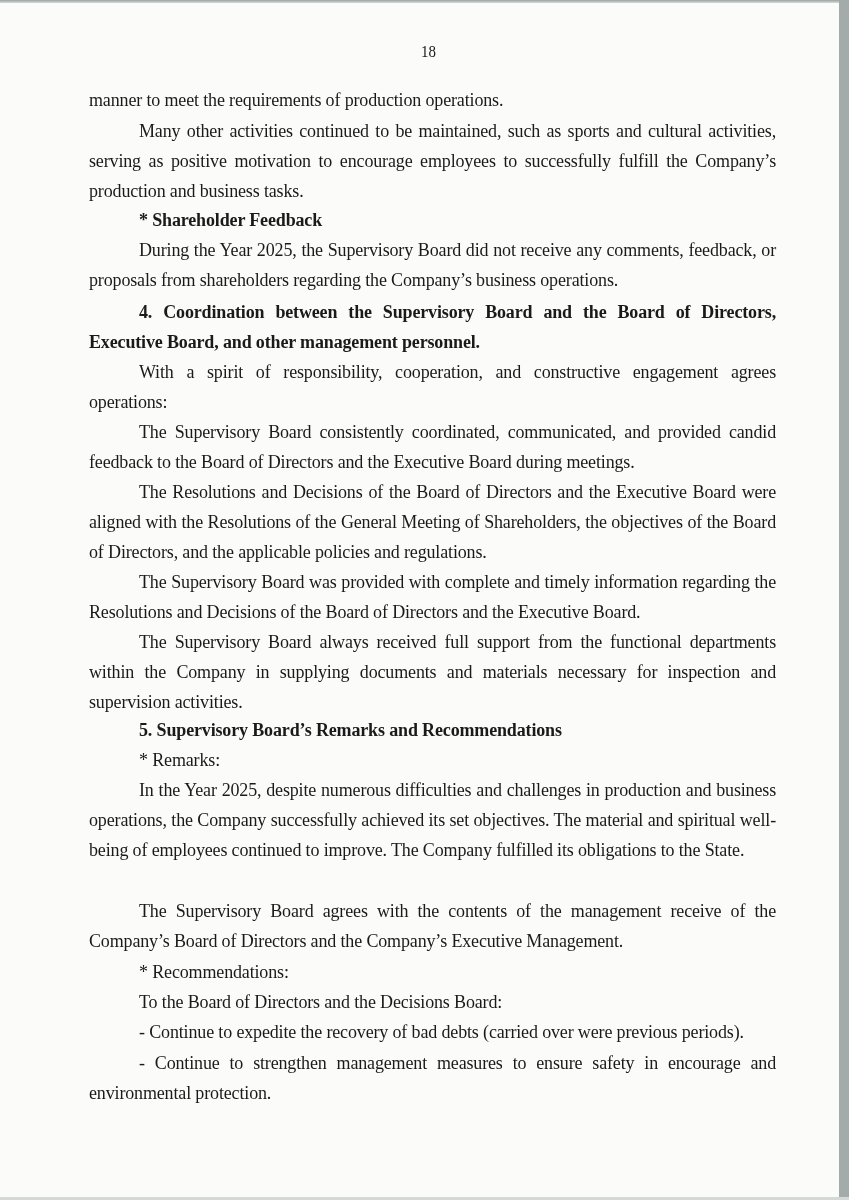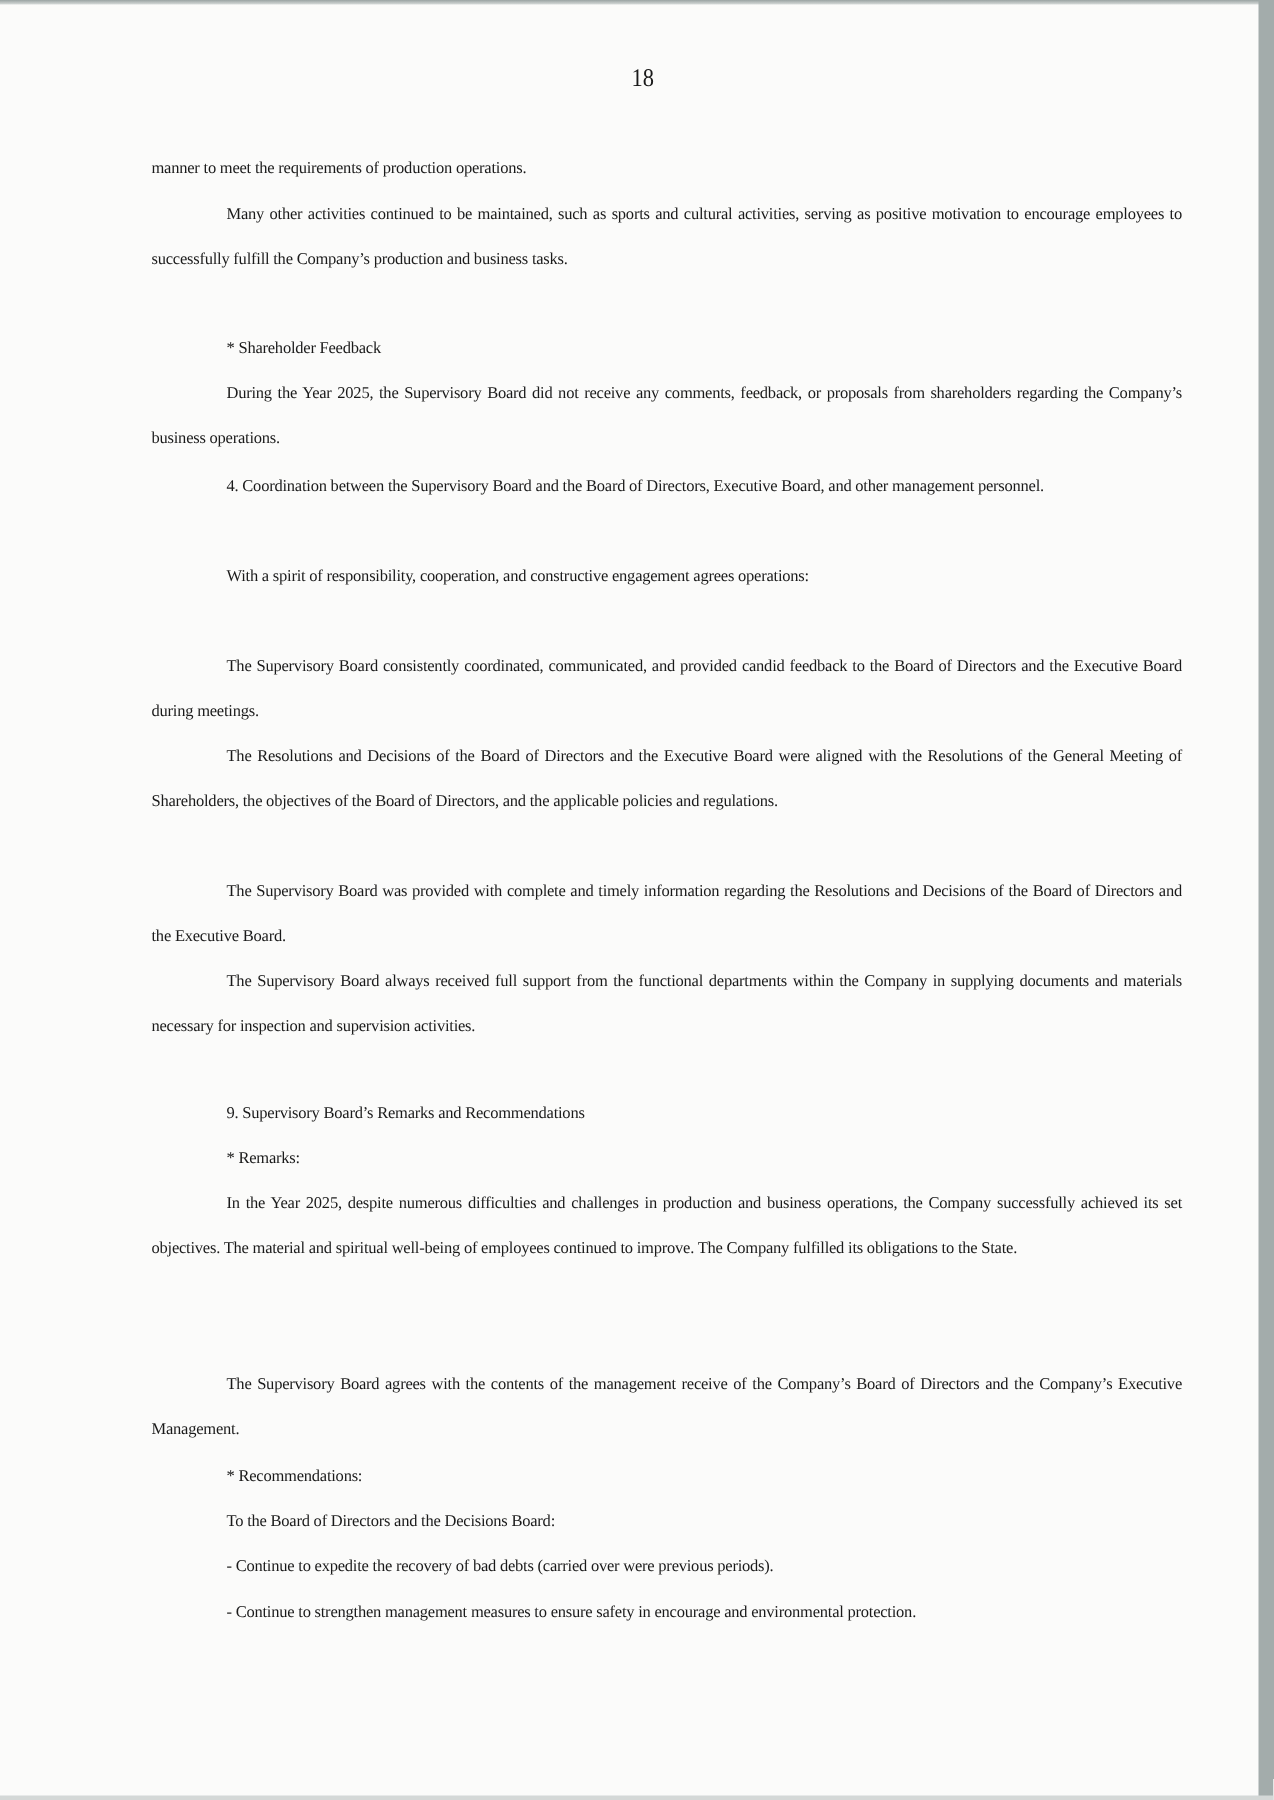--- a/index.html
+++ b/index.html
@@ -45,29 +45,29 @@
       width: 687px;
       top: 42px;
       text-align: center;
       font-size: 17px;
       transform: scaleX(0.88);
     }
     .para {
       position: absolute;
       left: 0;
       width: 687px;
-      font-size: 11px;
+      font-size: 18px;
       line-height: 30px;
       text-align: justify;
       text-align-last: left;
-      margin: 16px;
+      margin: 4px;
       letter-spacing: -0.15px;
     }
     .indent { text-indent: 50px; }
-    .bold { font-weight: normal; }
+    .bold { font-weight: bold; }
     .stamp {
       position: absolute;
       left: 818px;
       top: 730px;
       width: 14px;
       height: 140px;
       color: #e6b8bd;
       font-size: 9px;
       line-height: 10px;
       writing-mode: vertical-rl;
@@ -89,21 +89,21 @@
   <p class="para" style="top:81px">manner to meet the requirements of production operations.</p>
   <p class="para indent" style="top:112px">Many other activities continued to be maintained, such as sports and cultural activities, serving as positive motivation to encourage employees to successfully fulfill the Company’s production and business tasks.</p>
   <p class="para indent bold" style="top:201px">* Shareholder Feedback</p>
   <p class="para indent" style="top:231px">During the Year 2025, the Supervisory Board did not receive any comments, feedback, or proposals from shareholders regarding the Company’s business operations.</p>
   <p class="para indent bold" style="top:293px">4. Coordination between the Supervisory Board and the Board of Directors, Executive Board, and other management personnel.</p>
   <p class="para indent" style="top:353px">With a spirit of responsibility, cooperation, and constructive engagement agrees operations:</p>
   <p class="para indent" style="top:413px">The Supervisory Board consistently coordinated, communicated, and provided candid feedback to the Board of Directors and the Executive Board during meetings.</p>
   <p class="para indent" style="top:473px">The Resolutions and Decisions of the Board of Directors and the Executive Board were aligned with the Resolutions of the General Meeting of Shareholders, the objectives of the Board of Directors, and the applicable policies and regulations.</p>
   <p class="para indent" style="top:563px">The Supervisory Board was provided with complete and timely information regarding the Resolutions and Decisions of the Board of Directors and the Executive Board.</p>
   <p class="para indent" style="top:623px">The Supervisory Board always received full support from the functional departments within the Company in supplying documents and materials necessary for inspection and supervision activities.</p>
-  <p class="para indent bold" style="top:711px">9. Supervisory Board’s Remarks and Recommendations</p>
+  <p class="para indent bold" style="top:711px">5. Supervisory Board’s Remarks and Recommendations</p>
   <p class="para indent" style="top:741px">* Remarks:</p>
   <p class="para indent" style="top:771px">In the Year 2025, despite numerous difficulties and challenges in production and business operations, the Company successfully achieved its set objectives. The material and spiritual well-being of employees continued to improve. The Company fulfilled its obligations to the State.</p>
   <p class="para indent" style="top:892px">The Supervisory Board agrees with the contents of the management receive of the Company’s Board of Directors and the Company’s Executive Management.</p>
   <p class="para indent" style="top:953px">* Recommendations:</p>
   <p class="para indent" style="top:983px">To the Board of Directors and the Decisions Board:</p>
   <p class="para indent" style="top:1013px">- Continue to expedite the recovery of bad debts (carried over were previous periods).</p>
   <p class="para indent" style="top:1044px">- Continue to strengthen management measures to ensure safety in encourage and environmental protection.</p>
 </div>
 
 </body></html>

